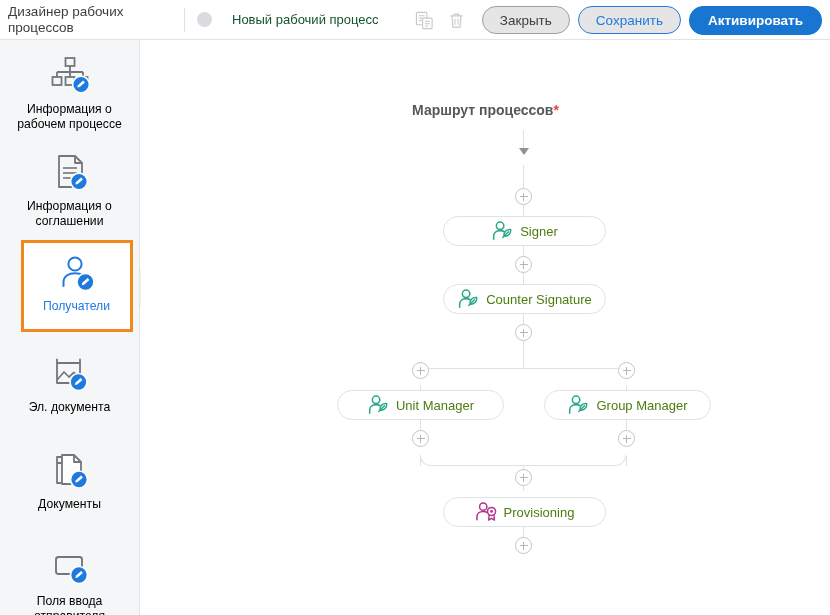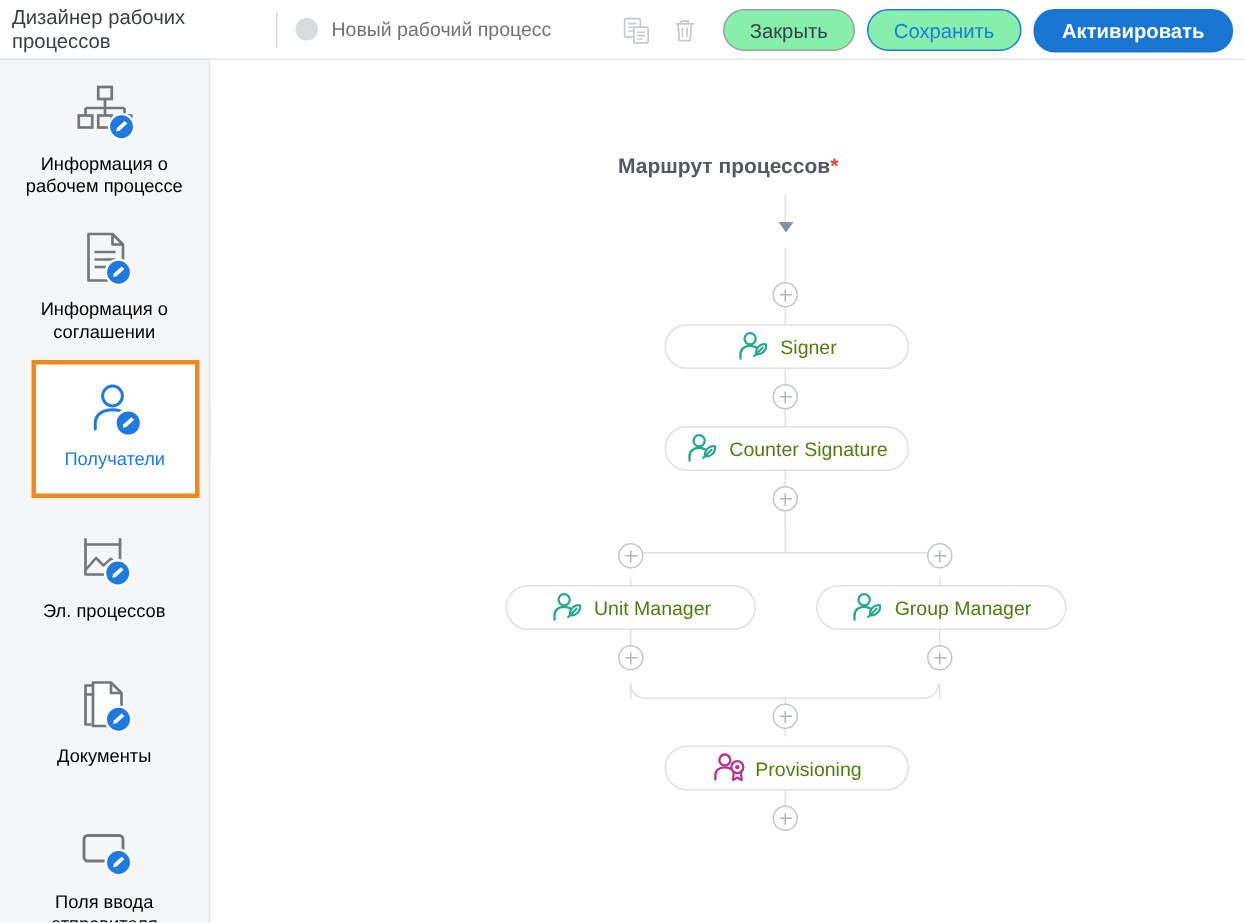--- a/index.html
+++ b/index.html
@@ -36,38 +36,39 @@
   .wf-status {
     display: flex; align-items: center; gap: 9px;
   }
   .status-dot {
     width: 15px; height: 15px; border-radius: 50%;
     background: #d9dbde;
     display: block;
   }
   .wf-name {
     font-size: 13px;
-    color: #737373;
+    color: #14532d;
     white-space: nowrap;
+    margin-left: 11px;
   }
   .hdr-actions {
     position: absolute; right: 8px; top: 0;
     height: 40px; display: flex; align-items: center; gap: 0;
   }
   .icon-btn {
     width: 30px; height: 30px;
     display: flex; align-items: center; justify-content: center;
     background: none; border: none; cursor: pointer; padding: 0;
     margin-right: 2px;
   }
   .pill-btn {
     height: 28px; padding: 0 17px;
     border-radius: 14px;
     font-size: 13.5px;
-    background: #86efac;
+    background: #e5e5e5;
     cursor: pointer;
     display: flex; align-items: center; justify-content: center;
     white-space: nowrap;
     margin-left: 8px;
   }
   .pill-btn.neutral { border: 1px solid #9aa0a6; color: #3b3f44; }
   .pill-btn.outline-primary { border: 1px solid #1f7ae0; color: #1f7ae0; }
   .pill-btn.primary {
     border: 1px solid #1876d2; background: #1876d2; color: #ffffff;
     font-weight: bold; padding: 0 18px; height: 29px;
@@ -270,21 +271,21 @@
       <div class="side-item">
         <span class="s-icon">
           <svg width="46" height="40" viewBox="0 0 46 40">
             <path d="M10 9 H33 V29 H10 Z" fill="none" stroke="#72777c" stroke-width="1.8" stroke-linejoin="round"></path>
             <path d="M10 9 V5.5 M33 9 V5.5" stroke="#72777c" stroke-width="1.8" stroke-linecap="round"></path>
             <path d="M10 26 L17 18 L22 23 L27 18.5 L33 25" fill="none" stroke="#72777c" stroke-width="1.7" stroke-linejoin="round"></path>
             <circle cx="31.5" cy="28" r="8.5" fill="#1f7ae0" stroke="#ffffff" stroke-width="1.7"></circle>
             <path d="M27.9 31.1 L28.4 28.8 L33.6 24.1 L35.4 25.9 L30.2 30.6 Z" fill="#ffffff"></path>
           </svg>
         </span>
-        <div class="s-label">Эл. процессов</div>
+        <div class="s-label">Эл. документа</div>
       </div>
 
       <div class="side-item">
         <span class="s-icon">
           <svg width="46" height="40" viewBox="0 0 46 40">
             <path d="M10 6 H22 V12 H10 Z M10 6 V32 H14" fill="none" stroke="#72777c" stroke-width="1.8" stroke-linejoin="round"></path>
             <path d="M15 4 H27 L34 11 V33 H15 Z" fill="#ffffff" stroke="#72777c" stroke-width="1.8" stroke-linejoin="round"></path>
             <path d="M27 4 V11 H34" fill="none" stroke="#72777c" stroke-width="1.8" stroke-linejoin="round"></path>
             <circle cx="32" cy="28.5" r="8.5" fill="#1f7ae0" stroke="#ffffff" stroke-width="1.7"></circle>
             <path d="M28.4 31.6 L28.9 29.3 L34.1 24.6 L35.9 26.4 L30.7 31.1 Z" fill="#ffffff"></path>

